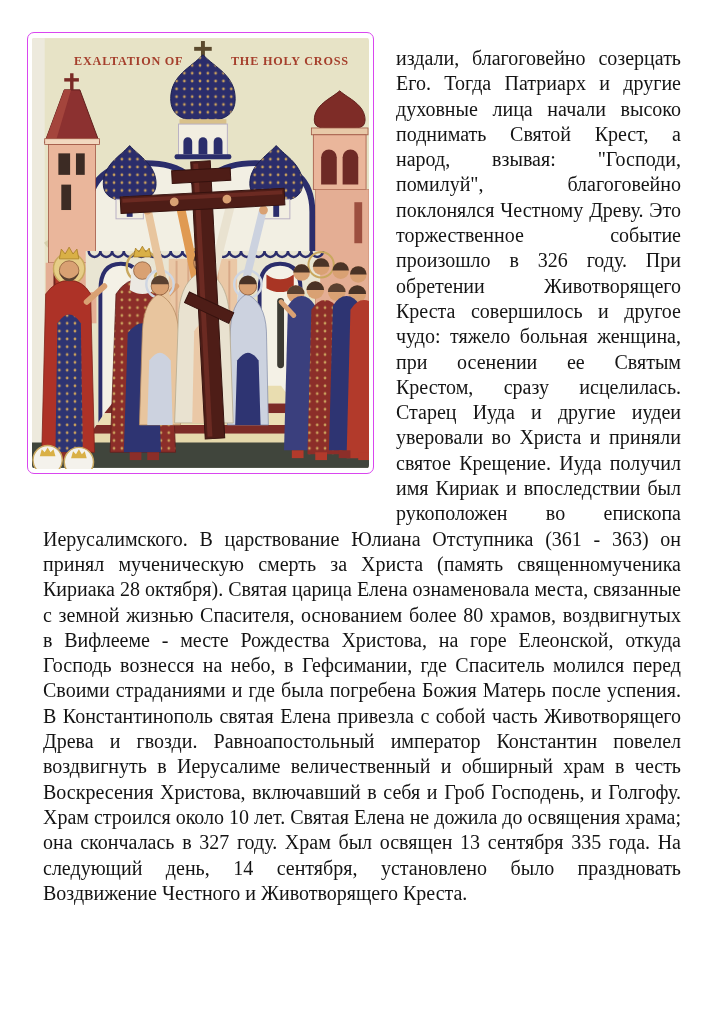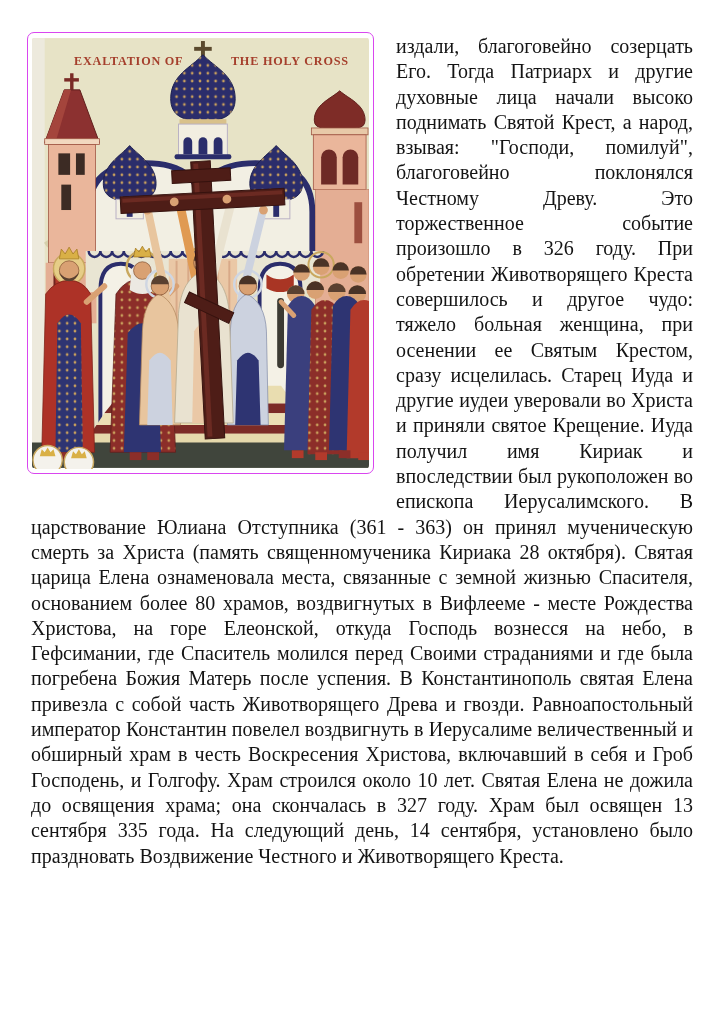--- a/index.html
+++ b/index.html
@@ -20,21 +20,21 @@
     width: 337px; height: 432px;
     padding: 4px;
     margin: 2px 22px 32px 0;
     background: #ffffff;
     border: 1px solid #d946ef;
     border-radius: 7px;
     overflow: hidden;
     box-sizing: content-box;
   }
   .icon-frame svg { display: block; border-radius: 4px; }
-  p.body-text { margin: 4px; }
+  p.body-text { margin: 16px; }
   .icon-title { font-family: "Liberation Serif", serif; font-weight: bold; letter-spacing: 0.8px; }
 </style>
 </head>
 <body>
 
 <div class="page">
 
   <figure class="icon-frame">
     <svg width="337" height="432" viewBox="0 0 345 440" xmlns="http://www.w3.org/2000/svg">
       <defs>

